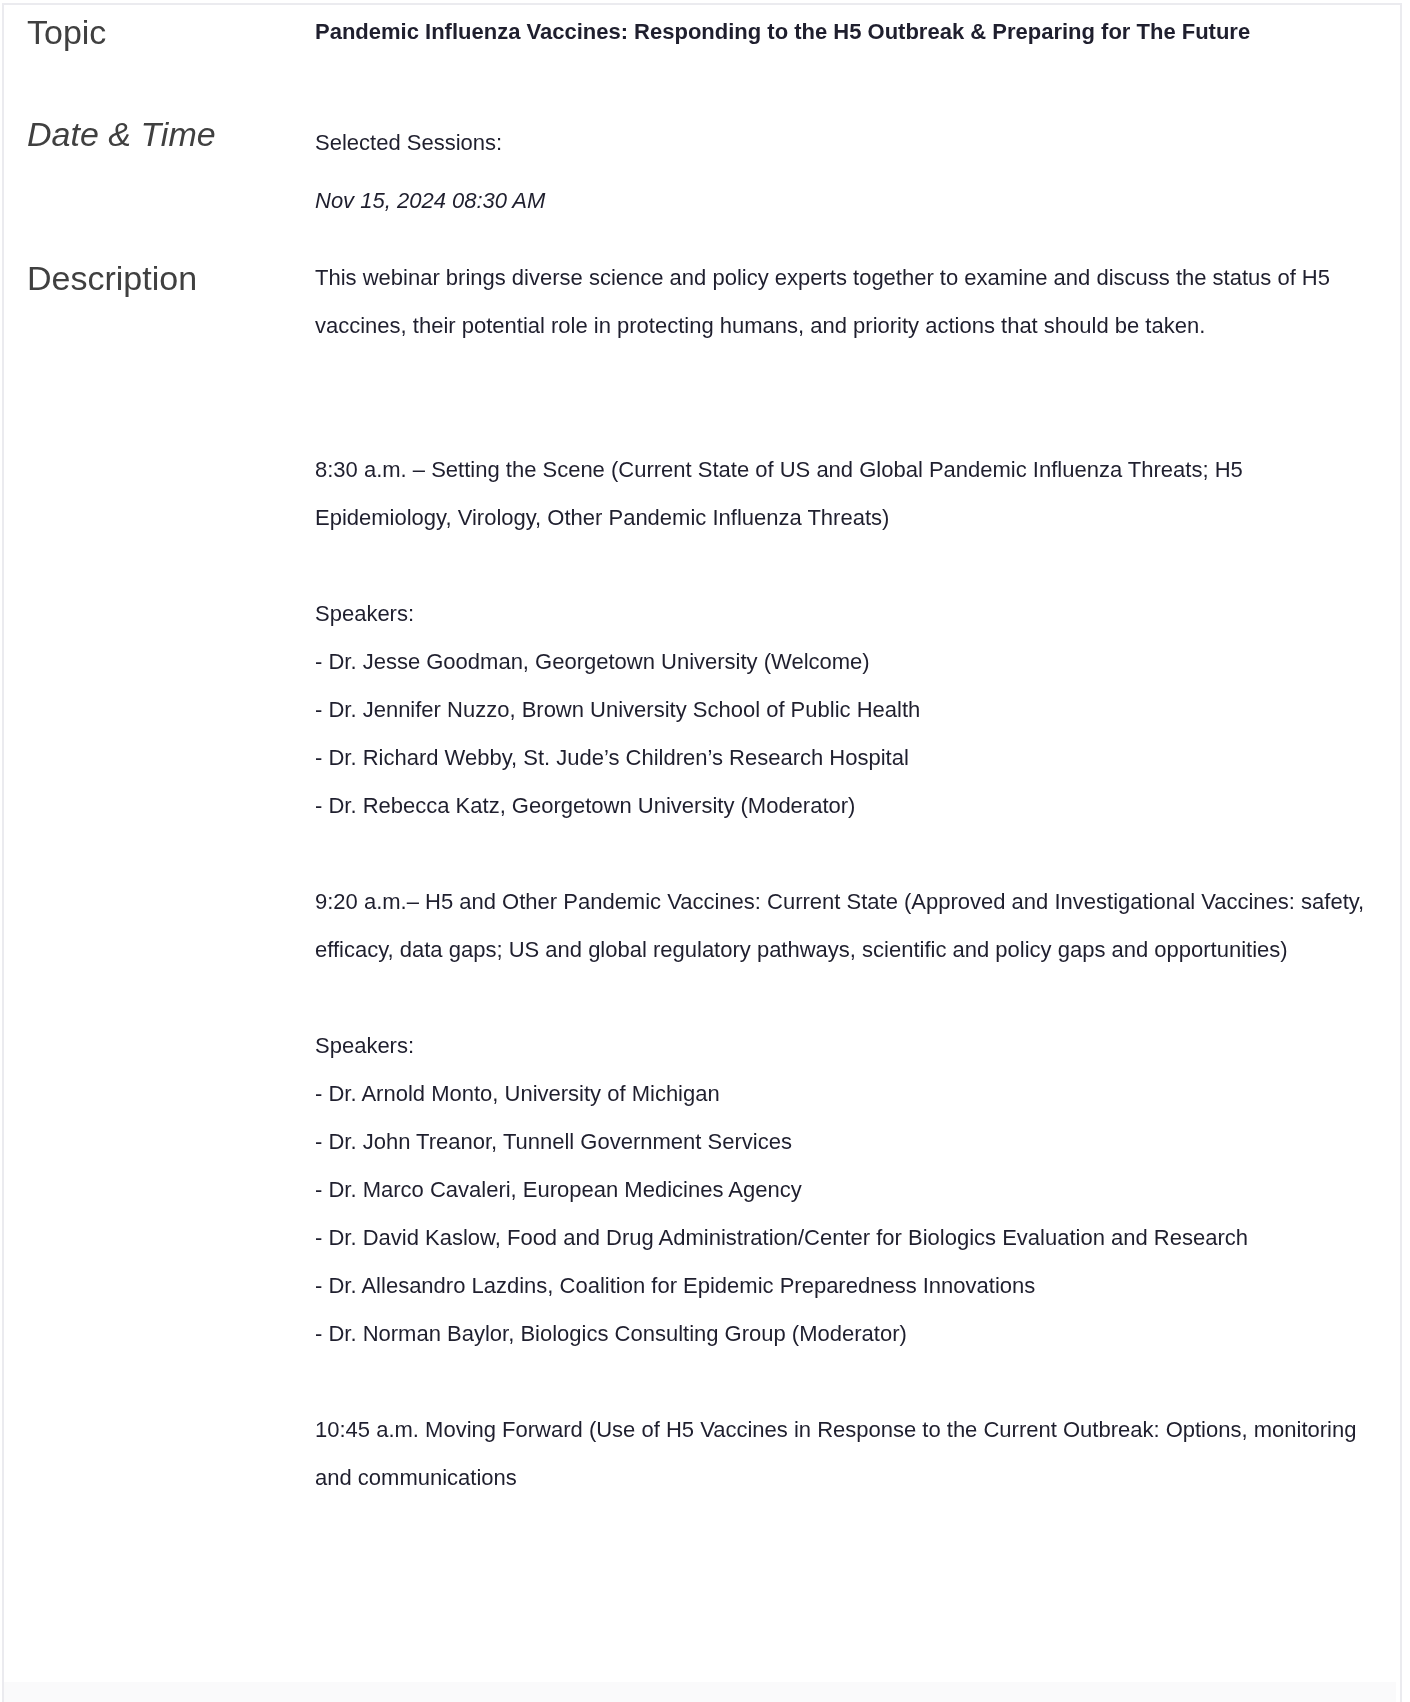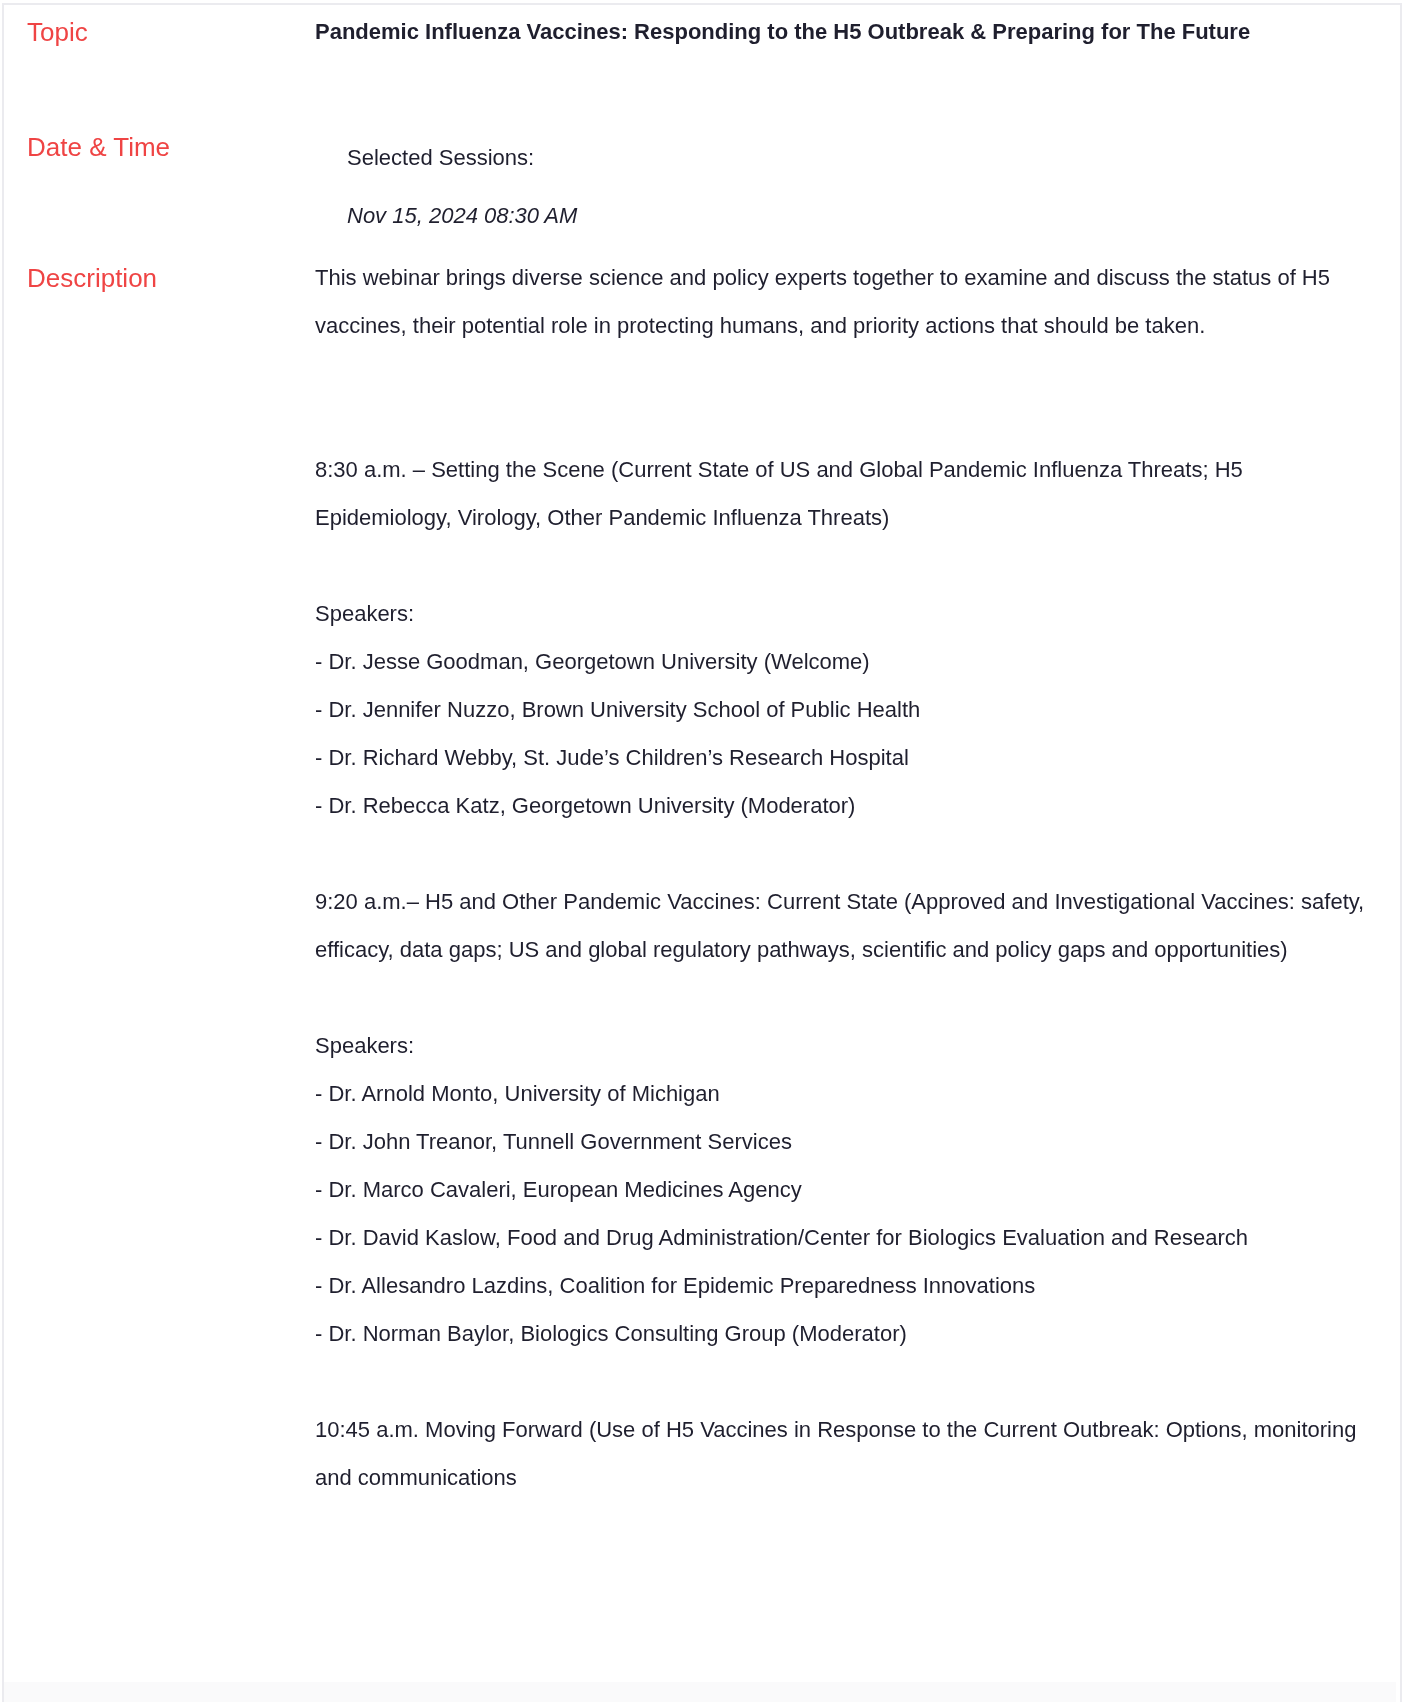--- a/index.html
+++ b/index.html
@@ -15,21 +15,21 @@
     border-right: 2px solid #ebebef;
     border-top: 2px solid #ebebef;
     background: #ffffff;
   }
   .bottom-fade {
     position: absolute; left: 4px; top: 1682px; width: 1392px; height: 30px;
     background: #fafafb;
   }
   .label {
     position: absolute; left: 27px;
-    font-size: 26px; line-height: 48px; color: #ef4444;
+    font-size: 34px; line-height: 48px; color: #404040;
   }
   .value {
     position: absolute; left: 315px; width: 1060px;
     font-size: 22px; line-height: 48px; color: #1f1f2e;
   }
   .topic-value { font-weight: bold; }
   .line { display: block; min-height: 48px; }
   .date-line { display: block; }
 </style>
 </head>
@@ -37,22 +37,22 @@
 
 <div class="card"></div>
 <div class="bottom-fade"></div>
 
 <div>
   <span class="label" style="top:8px;">Topic</span>
   <span class="value topic-value" style="top:8px;">Pandemic Influenza Vaccines: Responding to the H5 Outbreak &amp; Preparing for The Future</span>
 </div>
 
 <div>
-  <span class="label" style="top:123px;">Date &amp; Time</span>
-  <div class="value" style="top:134px;margin-left:32px;">
+  <span class="label" style="top:110px;font-style:italic;">Date &amp; Time</span>
+  <div class="value" style="top:119px;">
     <span class="date-line">Selected Sessions:</span>
     <span class="date-line" style="margin-top:10px;font-style:italic;">Nov 15, 2024 08:30 AM</span>
   </div>
 </div>
 
 <div>
   <span class="label" style="top:254px;">Description</span>
   <div class="value" style="top:254px;">
     <span class="line">This webinar brings diverse science and policy experts together to examine and discuss the status of H5 vaccines, their potential role in protecting humans, and priority actions that should be taken.</span>
     <span class="line"></span>

